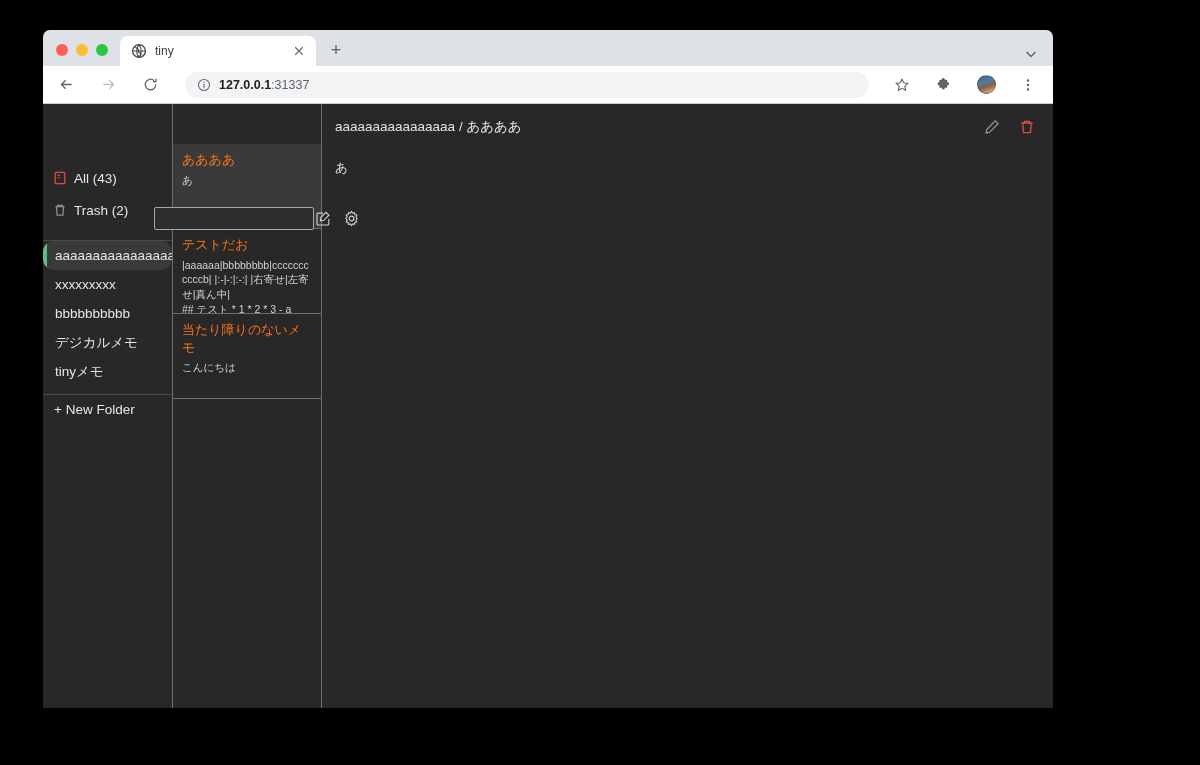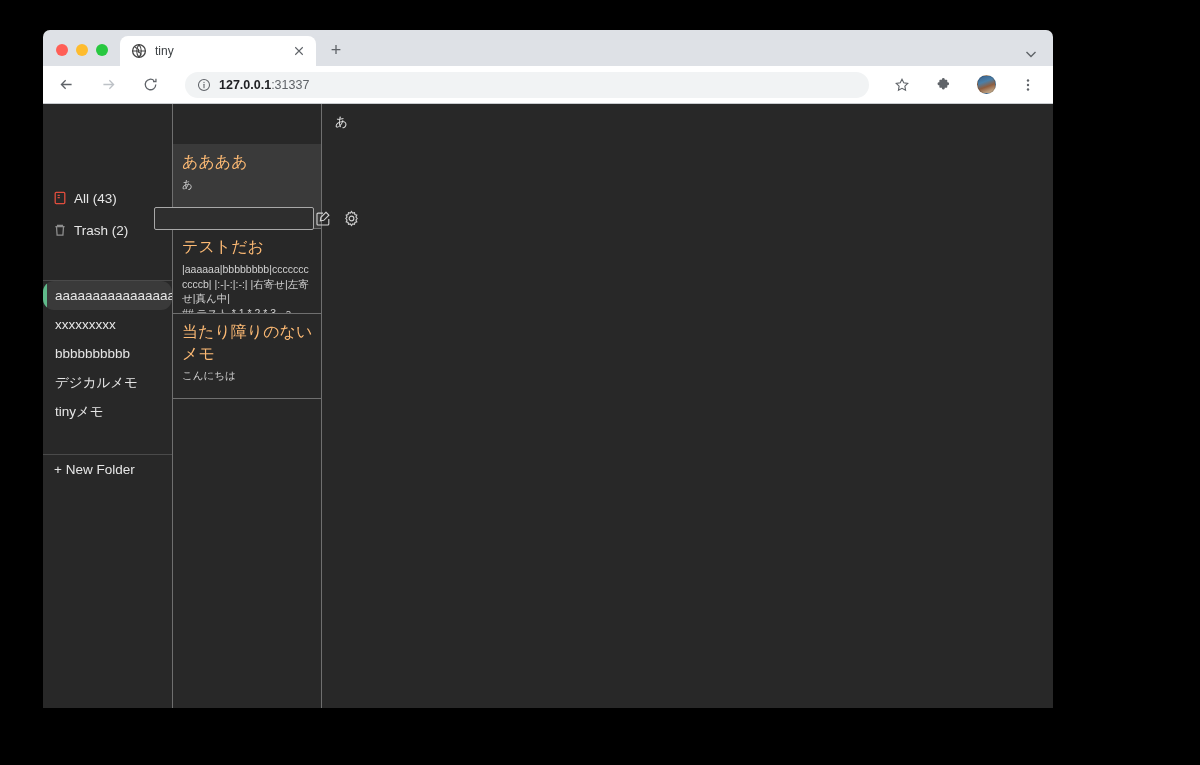--- a/index.html
+++ b/index.html
@@ -111,21 +111,20 @@
     min-height: 0;
   }
 
   
   .leftcol {
     width: 130px; flex: 0 0 130px;
     background: #282828;
     border-right: 1px solid #6f6f6f;
     display: flex; flex-direction: column;
     position: relative;
-    gap: 20px;
   }
   .sidebar-head {
     height: 46px; flex: 0 0 46px;
     display: flex; align-items: center;
   }
   .searchbox {
     margin: 0 0 0 33px;
     width: 160px; height: 23px;
     background: #2e2e2e;
     border: 1px solid #a8a8a8;
@@ -188,21 +187,21 @@
     display: flex; flex-direction: column;
     overflow: hidden;
   }
   .note-item {
     border-bottom: 1px solid #6f6f6f;
     padding: 7px 8px 8px 9px;
     overflow: hidden;
   }
   .note-item.selected { background: #3a3a3a; }
   .note-title {
-    font-size: 16px; color: #fdba74;
+    font-size: 13px; color: #f97316;
     line-height: 1.35;
     margin-bottom: 4px;
     word-break: break-all;
   }
   .note-preview {
     font-size: 10.5px; color: #d2d2d2;
     line-height: 1.42;
     word-break: break-all;
     white-space: pre-wrap;
   }
@@ -405,17 +404,32 @@
         <div class="note-preview">|aaaaaa|bbbbbbbb|cccccccccccb| |:-|-:|:-:| |右寄せ|左寄せ|真ん中|
 ## テスト * 1 * 2 * 3 - a</div>
       </div>
       <div class="note-item n3">
         <div class="note-title">当たり障りのないメモ</div>
         <div class="note-preview">こんにちは</div>
       </div>
     </div>
 
     <div class="main">
+      <div class="main-head">
+        <div class="breadcrumb">aaaaaaaaaaaaaaaa / ああああ</div>
+        <div class="main-actions">
+          <span class="ic ic-pencil">
+            <svg viewBox="0 0 16 16" width="16" height="16" fill="none" stroke="currentColor" stroke-width="1.2">
+              <path d="M11.3 1.9l2.8 2.8-8.6 8.6-3.4.6.6-3.4z"></path>
+            </svg>
+          </span>
+          <span class="ic ic-trash">
+            <svg viewBox="0 0 16 16" width="16" height="16" fill="none" stroke="currentColor" stroke-width="1.3">
+              <path d="M2.4 4h11.2M5.6 4V2.4h4.8V4M3.8 4l.7 9.6h7l.7-9.6"></path>
+            </svg>
+          </span>
+        </div>
+      </div>
       <div class="main-body">あ</div>
     </div>
 
   </div>
 </div>
 
 </body></html>

